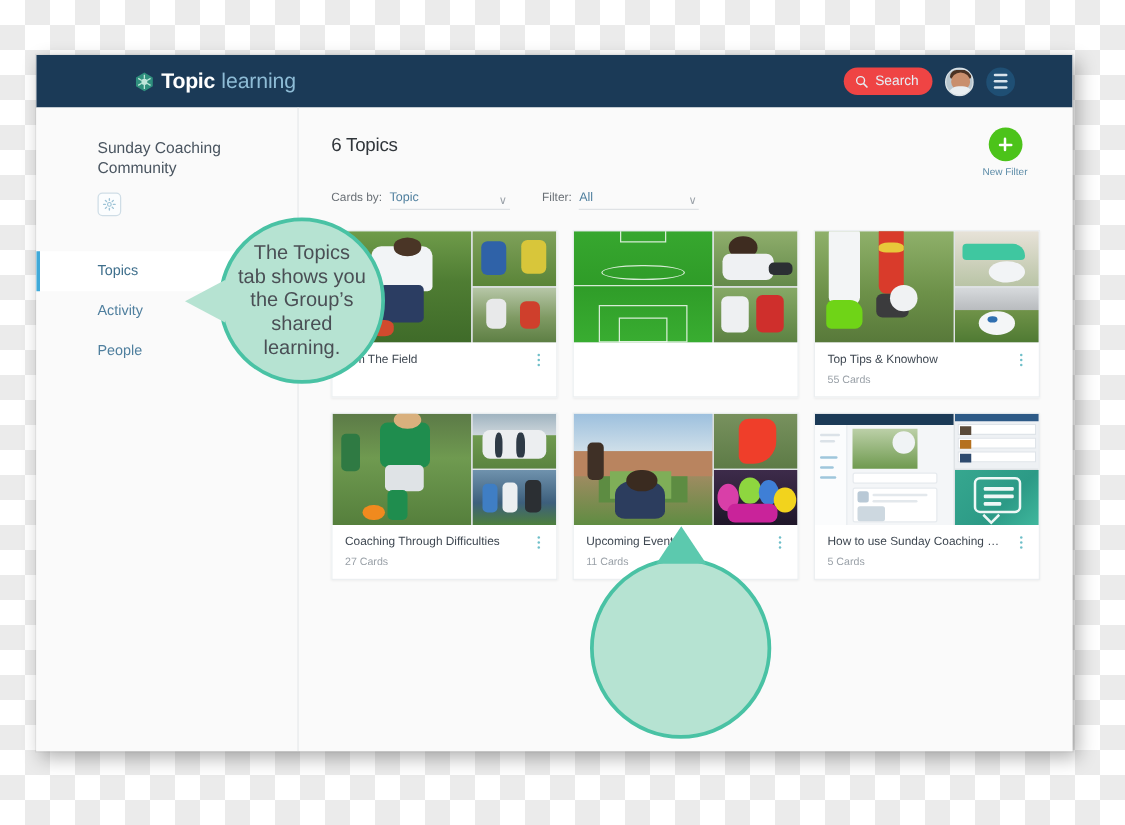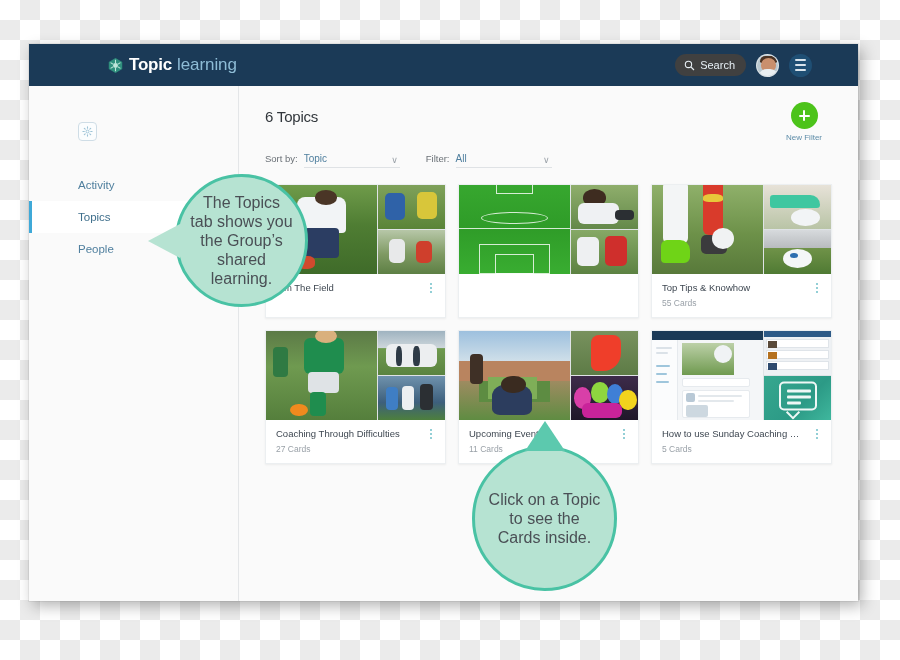--- a/index.html
+++ b/index.html
@@ -69,21 +69,21 @@
     top: 0;
     height: 42px;
     display: flex;
     align-items: center;
     gap: 10px;
   }
   .search-pill {
     display: flex;
     align-items: center;
     gap: 5px;
-    background: #404040;
+    background: #ef4444;
     border-radius: 13px;
     height: 22px;
     padding: 0 11px 0 9px;
     cursor: pointer;
   }
   .search-pill span {
     color: #e6eef4;
     font-size: 11px;
   }
   .avatar {
@@ -483,63 +483,64 @@
           <i></i>
         </div>
 
       </div>
     </div>
 
     <div id="body-split">
 
       <div id="sidebar">
 
+        <div id="group-name">Sunday Coaching Community</div>
 
         <div id="settings-gear">
           <svg width="11" height="11" viewBox="0 0 24 24">
             <circle cx="12" cy="12" r="3.2" fill="none" stroke="#9dc3d6" stroke-width="2"></circle>
             <g stroke="#9dc3d6" stroke-width="2.4" stroke-linecap="round">
               <line x1="12" y1="2" x2="12" y2="5"></line>
               <line x1="12" y1="19" x2="12" y2="22"></line>
               <line x1="2" y1="12" x2="5" y2="12"></line>
               <line x1="19" y1="12" x2="22" y2="12"></line>
               <line x1="5" y1="5" x2="7" y2="7"></line>
               <line x1="17" y1="17" x2="19" y2="19"></line>
               <line x1="5" y1="19" x2="7" y2="17"></line>
               <line x1="17" y1="7" x2="19" y2="5"></line>
             </g>
           </svg>
         </div>
 
         <div class="nav">
+          <div class="nav-item active">
+            <span>Topics</span>
+          </div>
           <div class="nav-item">
             <span>Activity</span>
-          </div>
-          <div class="nav-item active">
-            <span>Topics</span>
           </div>
           <div class="nav-item">
             <span>People</span>
           </div>
         </div>
       </div>
 
       <div id="main">
 
         <h1 id="page-title">6 Topics</h1>
 
         <div id="new-topic">
           <div class="circle"></div>
           <div class="np-label">New Filter</div>
         </div>
 
         <div id="controls">
 
           <div class="control">
-            <span class="control-label">Sort by:</span>
+            <span class="control-label">Cards by:</span>
             <div class="control-field">
               <span class="control-value">Topic</span>
               <span class="caret">∨</span>
             </div>
           </div>
 
           <div class="control">
             <span class="control-label">Filter:</span>
             <div class="control-field">
               <span class="control-value">All</span>
@@ -782,16 +783,15 @@
     </div>
   </div>
 
   <div class="callout" id="callout-topics">
     <div class="tail"></div>
     <span>The Topics tab shows you the Group’s shared learning.</span>
   </div>
 
   <div class="callout" id="callout-cards">
     <div class="tail"></div>
-    <span>Click on a Topic to see the Cards inside.</span>
   </div>
 
 </div>
 
 </body></html>

